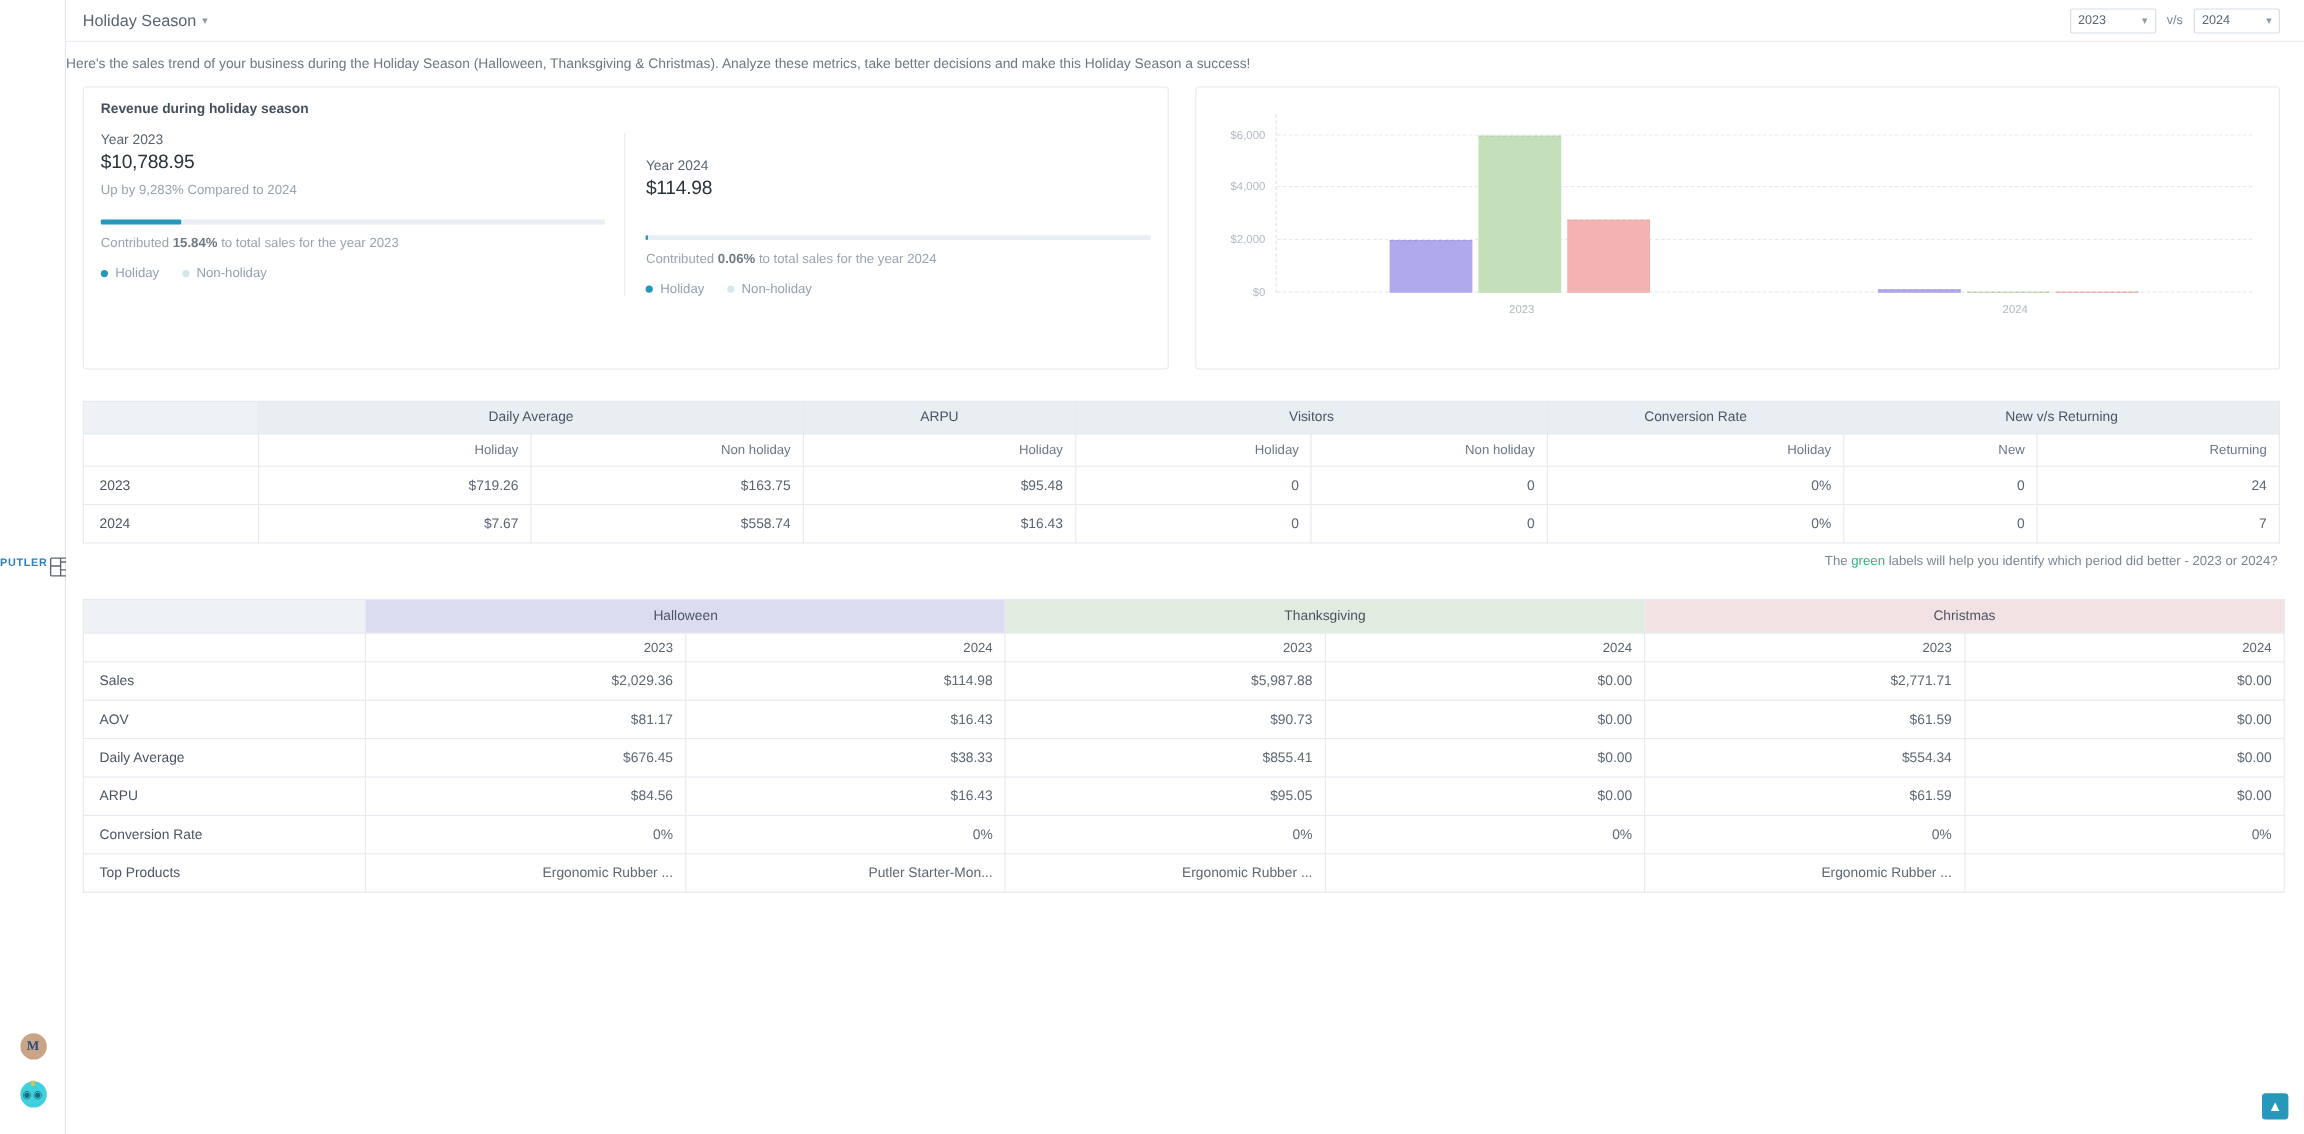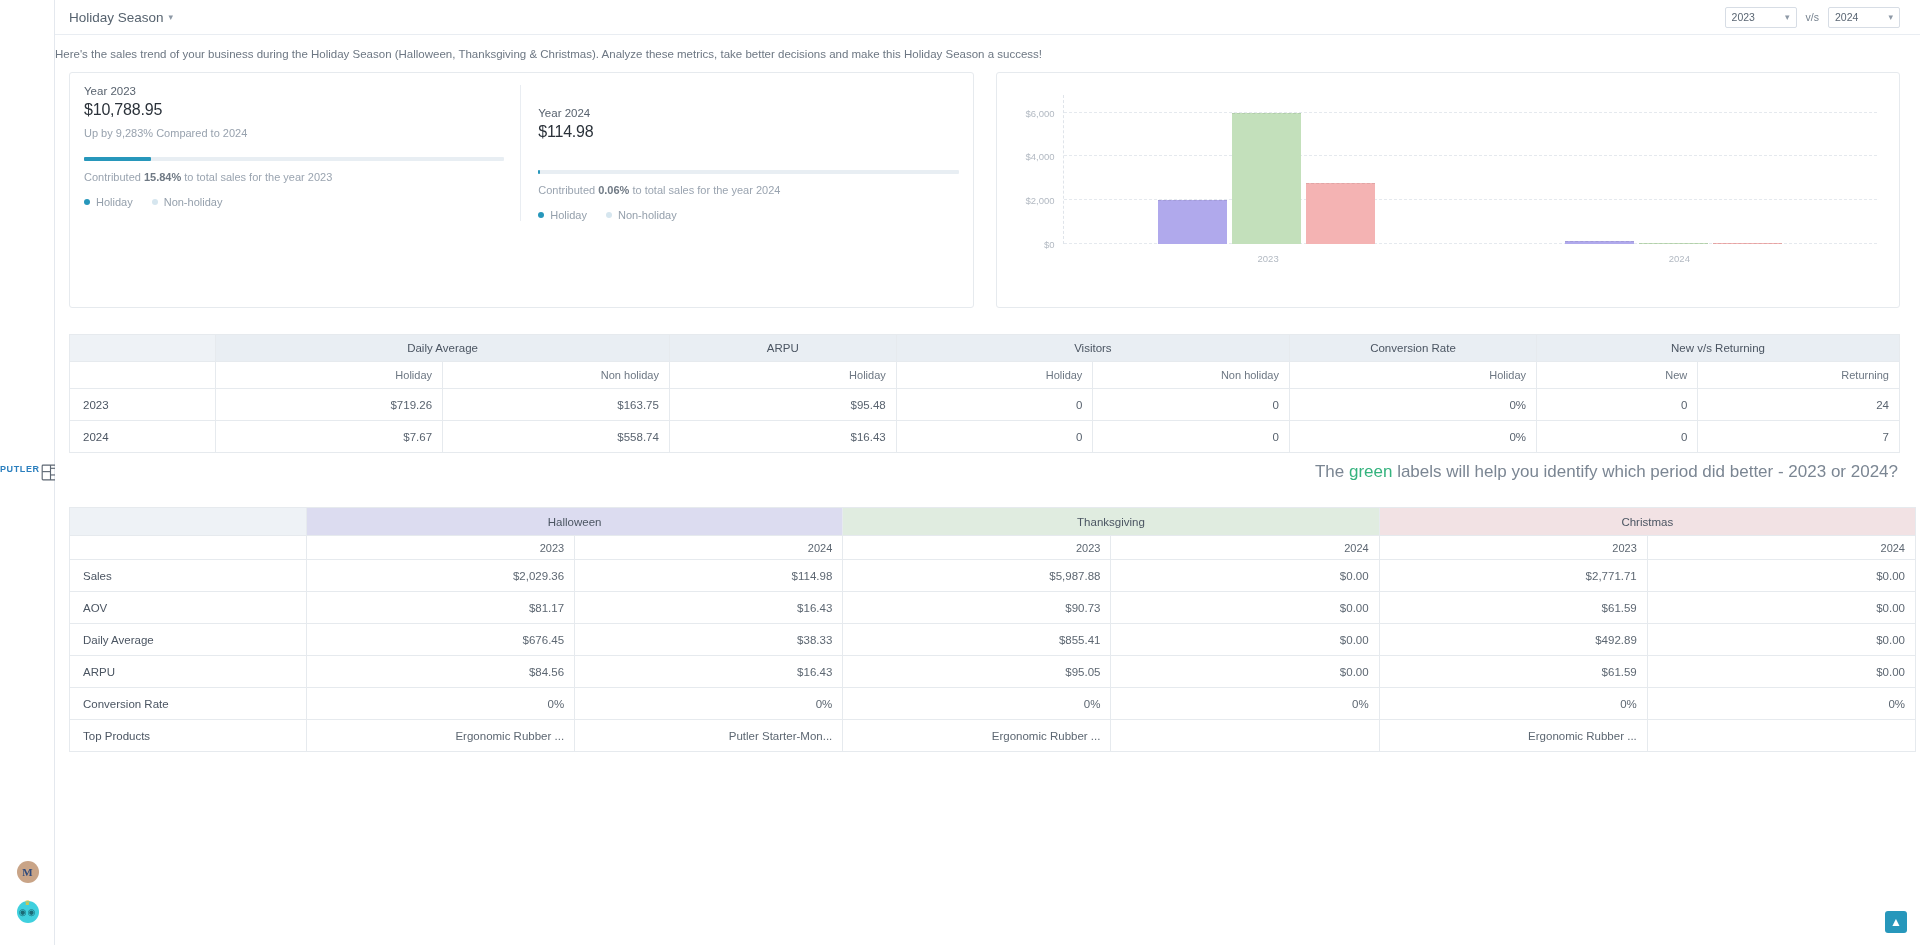--- a/index.html
+++ b/index.html
@@ -142,25 +142,25 @@
     color: #4b5562; height: 27px; font-size: 11.5px;
   }
   .t1 .grp.blank { background: #eef2f6; }
   .t1 .sub {
     background: #fff; text-align: right; color: #6d7783;
     height: 27px; padding-right: 10px; font-weight: 400; font-size: 11px;
   }
   .t1 td { height: 32px; text-align: right; padding-right: 10px; color: #59636f; }
   .t1 td.rowlabel { text-align: left; padding-left: 13px; color: #4b5562; }
   .green { color: #35b37e; }
-  .note-green { text-align: right; font-size: 17px; color: #7b8693; margin-top: 9px; padding-right: 2px; }
+  .note-green { text-align: right; font-size: 11px; color: #7b8693; margin-top: 9px; padding-right: 2px; }
   .note-green .g { color: #35b37e; }
 
   
-  .table2-wrap { padding: 0 4px 0 14px; margin-top: 25px; }
+  .table2-wrap { padding: 0 16px 0 14px; margin-top: 25px; }
   .t2 th, .t2 td { border: 1px solid #e6eaee; font-size: 11.5px; }
   .t2 .grp { text-align: center; height: 28px; font-weight: 400; color: #4b5562; }
   .t2 .grp.hall { background: #dcdcf0; }
   .t2 .grp.thanks { background: #e0ece0; }
   .t2 .grp.xmas { background: #f2e2e4; }
   .t2 .grp.blank { background: #eef2f6; }
   .t2 .sub { text-align: right; padding-right: 10px; height: 24px; color: #5d6772; font-weight: 400; font-size: 11px; background:#fff; }
   .t2 td { height: 32px; text-align: right; padding-right: 10px; color: #5d6772; }
   .t2 td.rowlabel { text-align: left; padding-left: 13px; color: #4b5562; }
   .blue { color: #33a3cc; }
@@ -322,20 +322,21 @@
           <span class="caret">▾</span>
         </div>
       </div>
     </div>
 
     <div class="intro-note">Here's the sales trend of your business during the Holiday Season (Halloween, Thanksgiving &amp; Christmas). Analyze these metrics, take better decisions and make this Holiday Season a success!</div>
 
     <div class="cards-row">
 
       <div class="card card-revenue">
+        <div class="card-title">Revenue during holiday season</div>
         <div class="rev-split">
 
           <div class="rev-col">
             <div class="rev-year">Year 2023</div>
             <div class="rev-amount">$10,788.95</div>
             <div class="rev-delta">Up by 9,283% Compared to 2024</div>
             <div class="rev-bar">
               <div class="fill" id="fill-left" style="width: 15.84%;"></div>
             </div>
             <div class="rev-contrib">
@@ -512,21 +513,21 @@
               <td class="grey">$0.00</td>
               <td class="blue">$61.59</td>
               <td class="grey">$0.00</td>
             </tr>
             <tr>
               <td class="rowlabel">Daily Average</td>
               <td class="blue">$676.45</td>
               <td class="grey">$38.33</td>
               <td class="blue">$855.41</td>
               <td class="grey">$0.00</td>
-              <td class="blue">$492.89</td>
+              <td class="blue">$554.34</td>
               <td class="grey">$0.00</td>
             </tr>
             <tr>
               <td class="rowlabel">ARPU</td>
               <td class="blue">$84.56</td>
               <td class="grey">$16.43</td>
               <td class="blue">$95.05</td>
               <td class="grey">$0.00</td>
               <td class="blue">$61.59</td>
               <td class="grey">$0.00</td>

